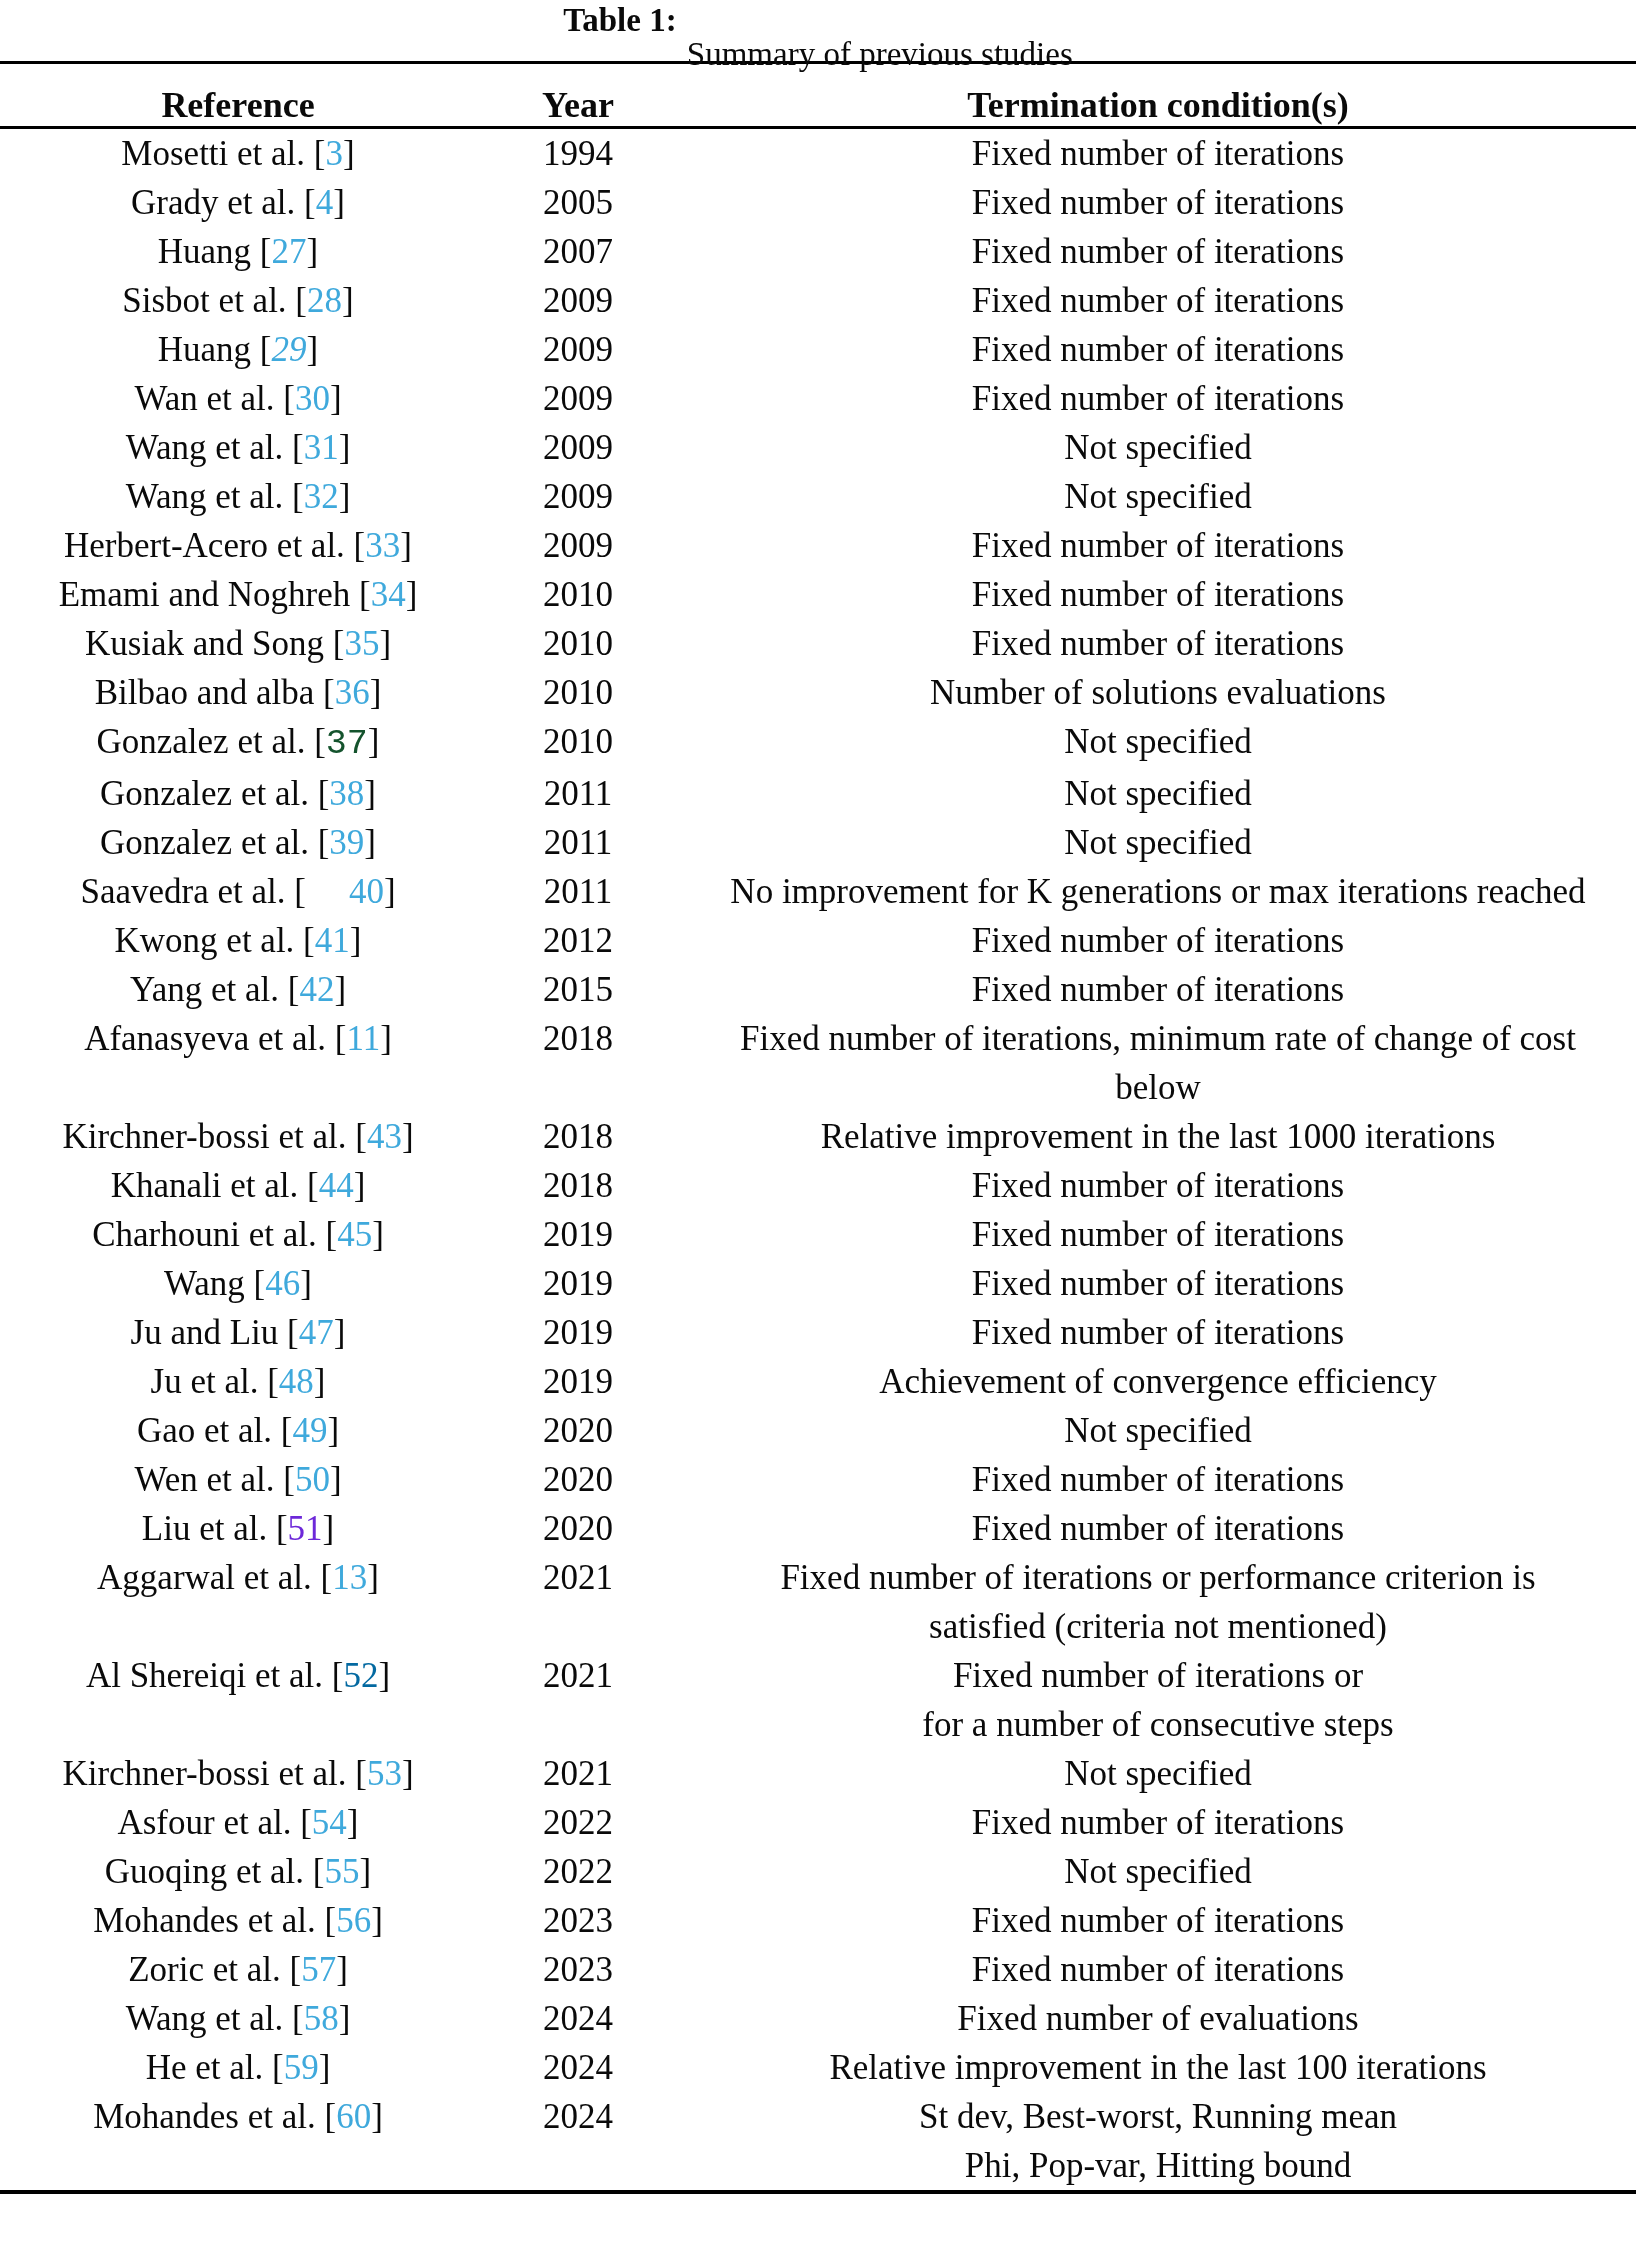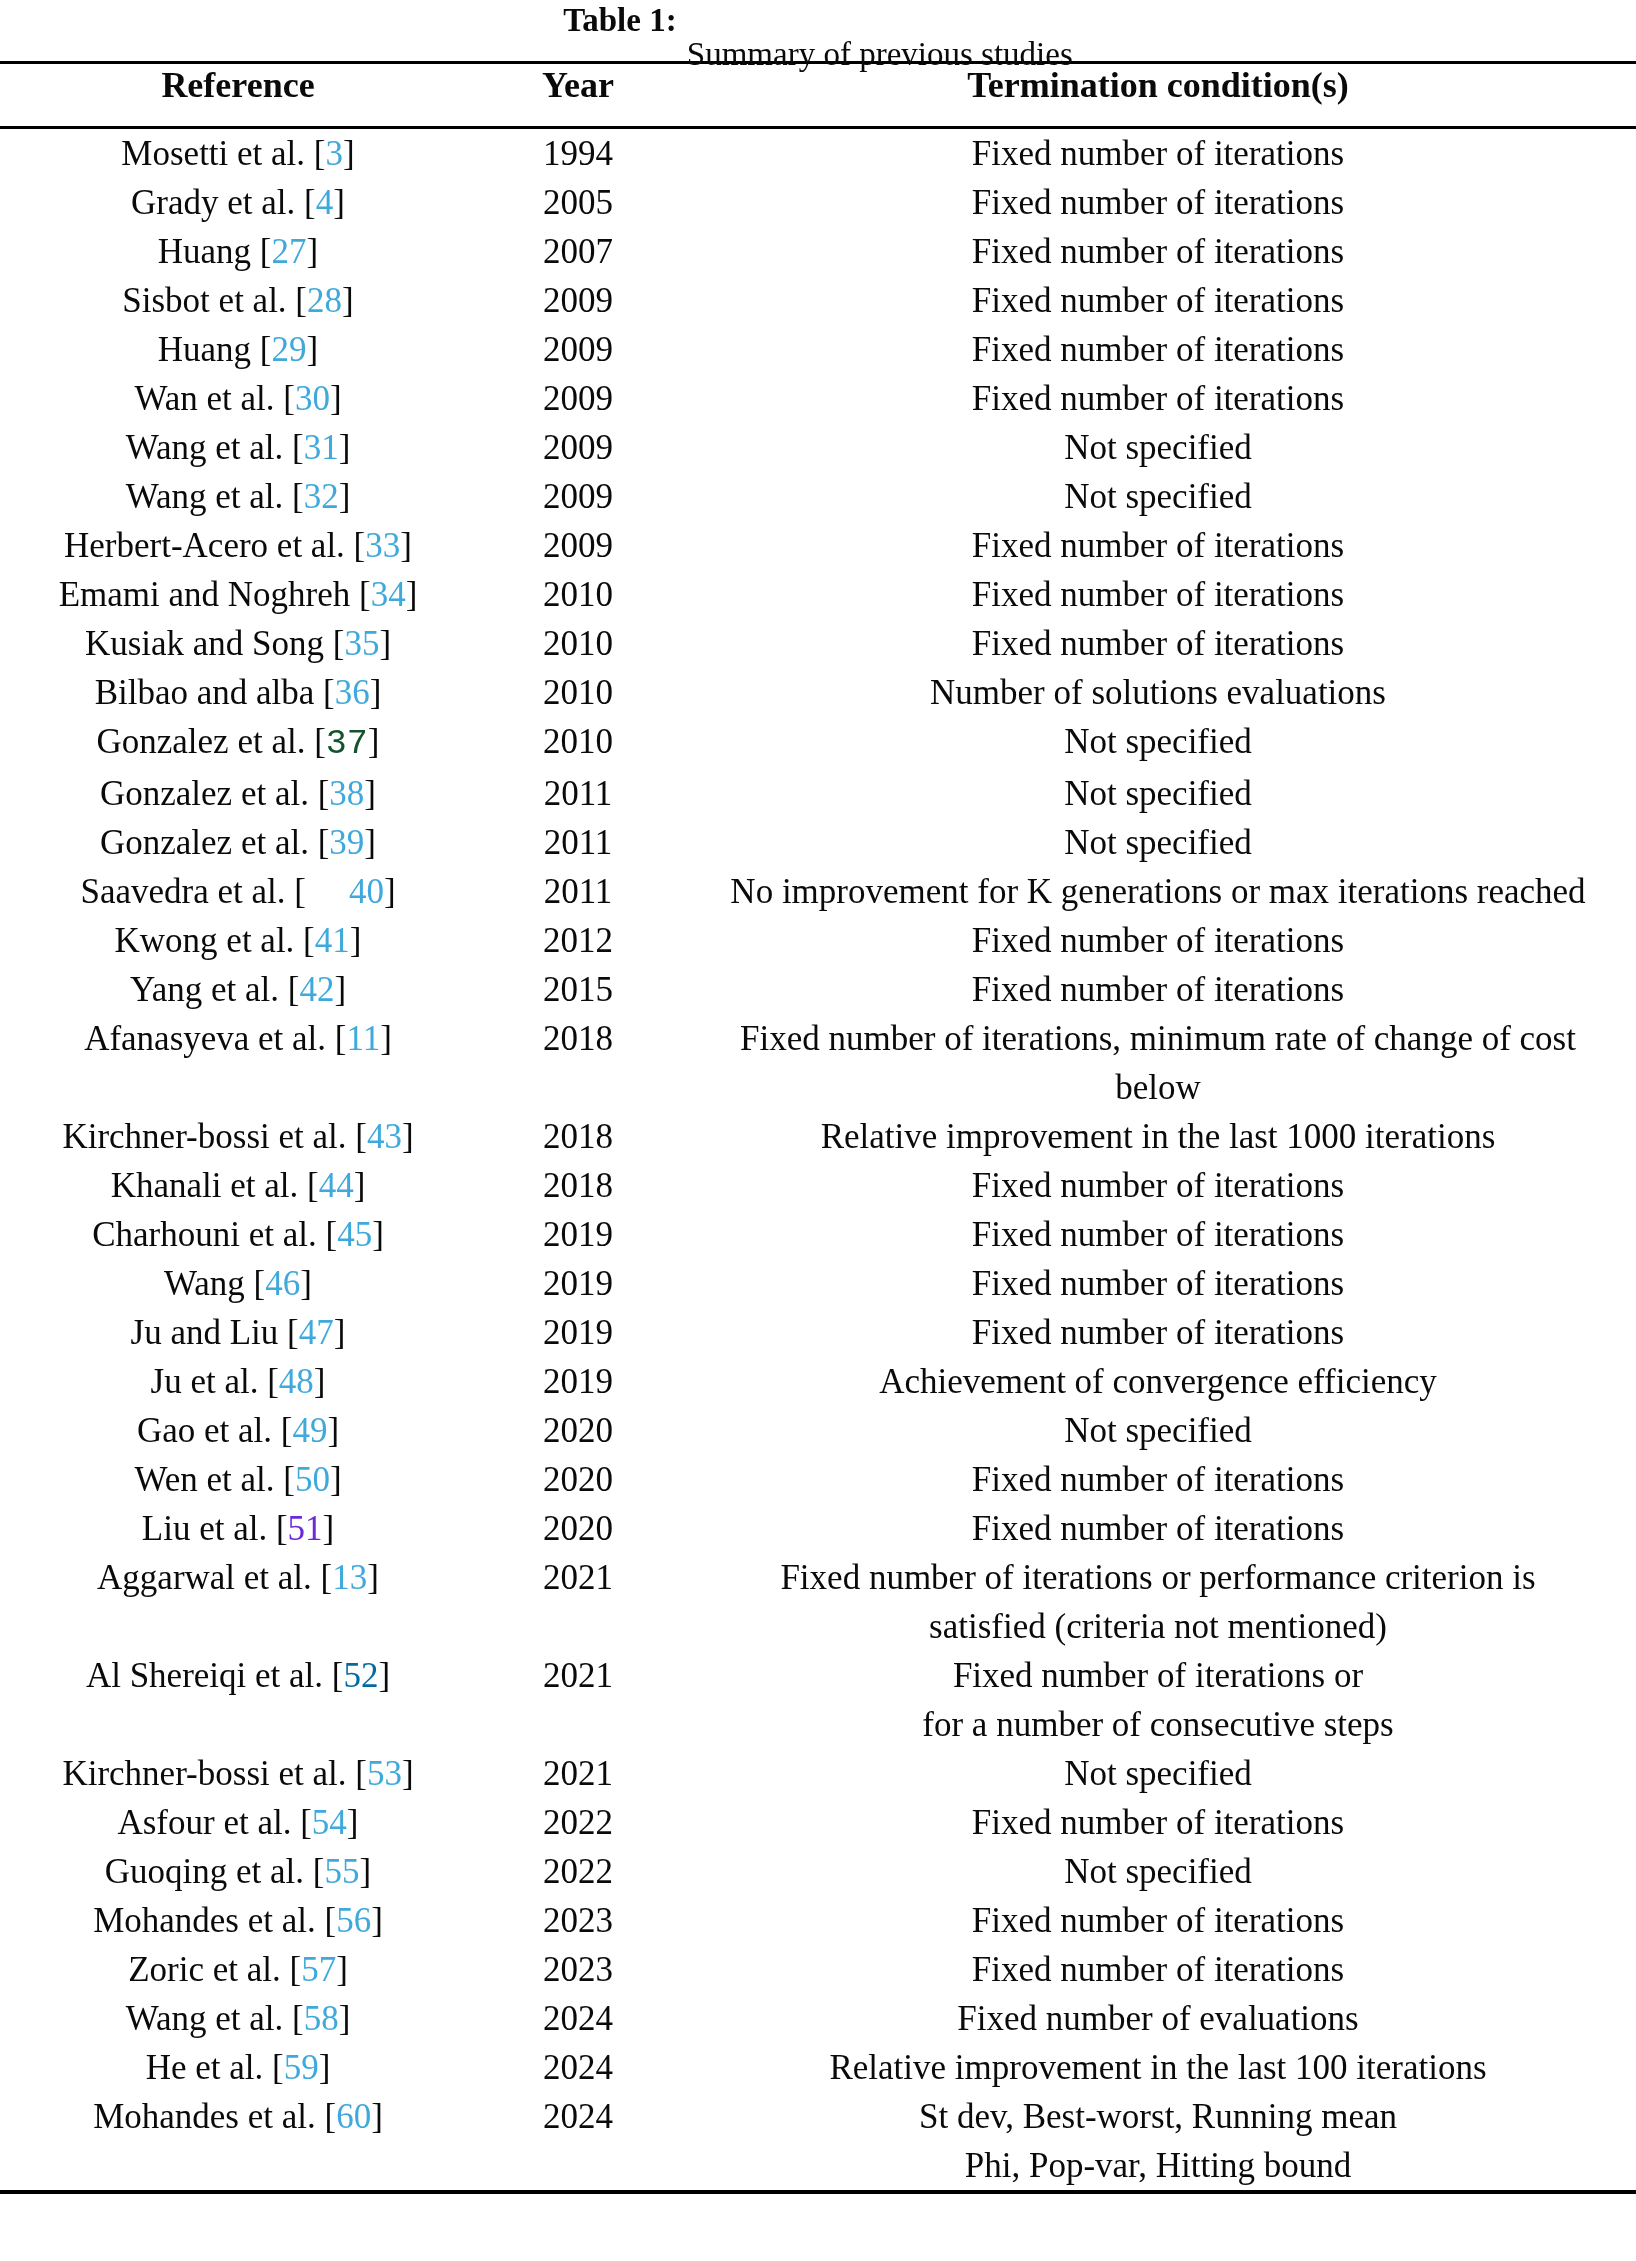--- a/index.html
+++ b/index.html
@@ -23,21 +23,21 @@
   .caption .cap-label { font-weight: bold; }
   .caption .cap-text { margin-left: 10.2px; margin-top: 34px; }
   .rule {
     height: 3.4px;
     background: #000000;
     width: 1636px;
   }
   .header-row {
     display: flex;
     height: 62px;
-    align-items: flex-start;
+    align-items: flex-end;
     font-weight: bold;
     font-size: 36px;
   }
   .col1 { width: 476px; text-align: center; }
   .col2 { width: 204px; text-align: center; }
   .col3 { width: 956px; text-align: center; }
   .rows { }
   .tr {
     display: flex;
     align-items: flex-start;
@@ -92,21 +92,21 @@
         </div>
       </div>
       <div class="tr">
         <div class="td col1"><span>Sisbot et al. [</span><span class="cite" style="color: rgb(63, 169, 220);">28</span><span>]</span></div>
         <div class="td col2">2009</div>
         <div class="td col3">
           <div class="cond-line">Fixed number of iterations</div>
         </div>
       </div>
       <div class="tr">
-        <div class="td col1"><span>Huang [</span><span class="cite" style="color: rgb(63, 169, 220);">29</span><span>]</span></div>
+        <div class="td col1"><span>Huang [</span><span class="cite" style="color: rgb(63, 169, 220); font-style: italic;">29</span><span>]</span></div>
         <div class="td col2">2009</div>
         <div class="td col3">
           <div class="cond-line">Fixed number of iterations</div>
         </div>
       </div>
       <div class="tr">
         <div class="td col1"><span>Wan et al. [</span><span class="cite" style="color: rgb(63, 169, 220);">30</span><span>]</span></div>
         <div class="td col2">2009</div>
         <div class="td col3">
           <div class="cond-line">Fixed number of iterations</div>

